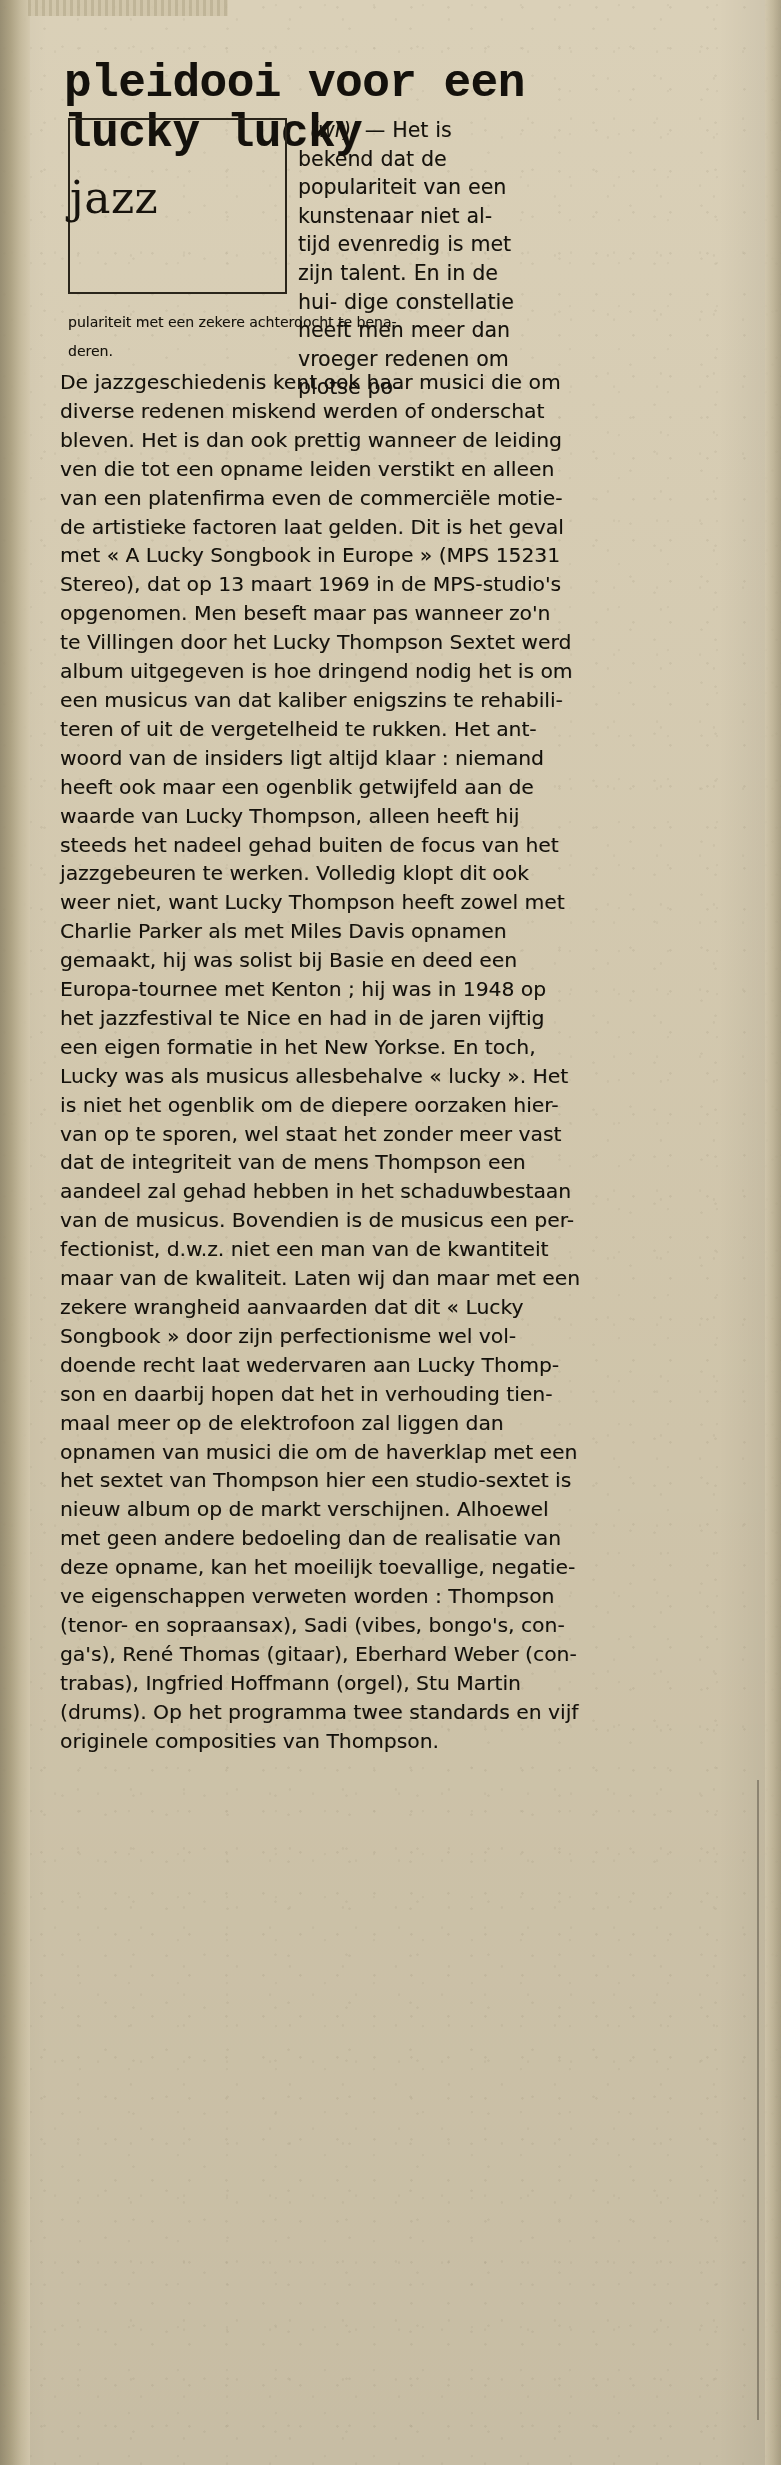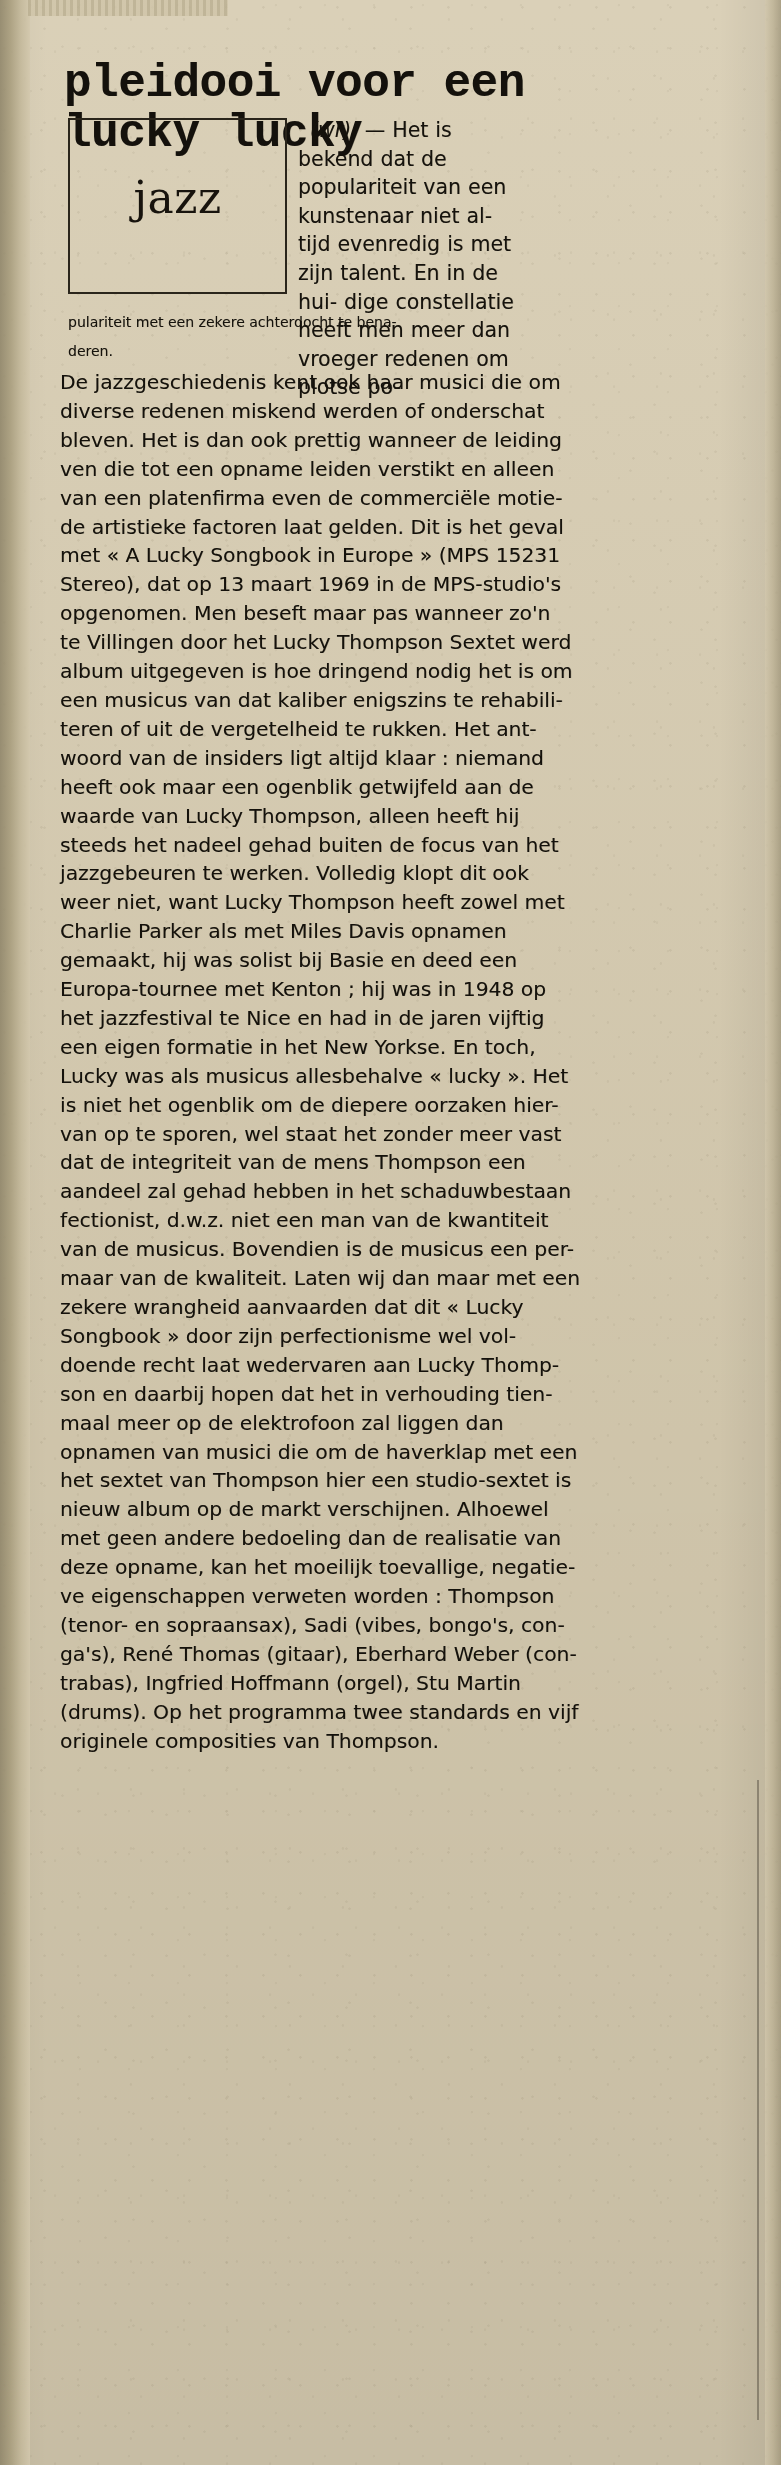--- a/index.html
+++ b/index.html
@@ -106,21 +106,20 @@
     top: 118px;
     width: 215px;
     height: 172px;
     border: 2px solid #2a251b;
     background: transparent;
   }
   .jazz-word {
     position: absolute;
     left: 0; right: 0;
     top: 52px;
-    text-align: center;
     font-family: "DejaVu Serif", serif;
     font-size: 44px;
     color: #17130d;
     letter-spacing: 0.5px;
   }
 
   
   .intro {
     position: absolute;
     left: 268px;
@@ -238,22 +237,22 @@
         <span class="line">Charlie Parker als met Miles Davis opnamen</span>
         <span class="line">gemaakt, hij was solist bij Basie en deed een</span>
         <span class="line">Europa-tournee met Kenton ; hij was in 1948 op</span>
         <span class="line">het jazzfestival te Nice en had in de jaren vijftig</span>
         <span class="line">een eigen formatie in het New Yorkse. En toch,</span>
         <span class="line">Lucky was als musicus allesbehalve « lucky ». Het</span>
         <span class="line">is niet het ogenblik om de diepere oorzaken hier-</span>
         <span class="line">van op te sporen, wel staat het zonder meer vast</span>
         <span class="line">dat de integriteit van de mens Thompson een</span>
         <span class="line">aandeel zal gehad hebben in het schaduwbestaan</span>
+        <span class="line">van de musicus. Bovendien is de musicus een per-</span>
         <span class="line">fectionist, d.w.z. niet een man van de kwantiteit</span>
-        <span class="line">van de musicus. Bovendien is de musicus een per-</span>
         <span class="line">maar van de kwaliteit. Laten wij dan maar met een</span>
         <span class="line">zekere wrangheid aanvaarden dat dit « Lucky</span>
         <span class="line">Songbook » door zijn perfectionisme wel vol-</span>
         <span class="line">doende recht laat wedervaren aan Lucky Thomp-</span>
         <span class="line">son en daarbij hopen dat het in verhouding tien-</span>
         <span class="line">maal meer op de elektrofoon zal liggen dan</span>
         <span class="line">opnamen van musici die om de haverklap met een</span>
         <span class="line">het sextet van Thompson hier een studio-sextet is</span>
         <span class="line">nieuw album op de markt verschijnen. Alhoewel</span>
         <span class="line">met geen andere bedoeling dan de realisatie van</span>

